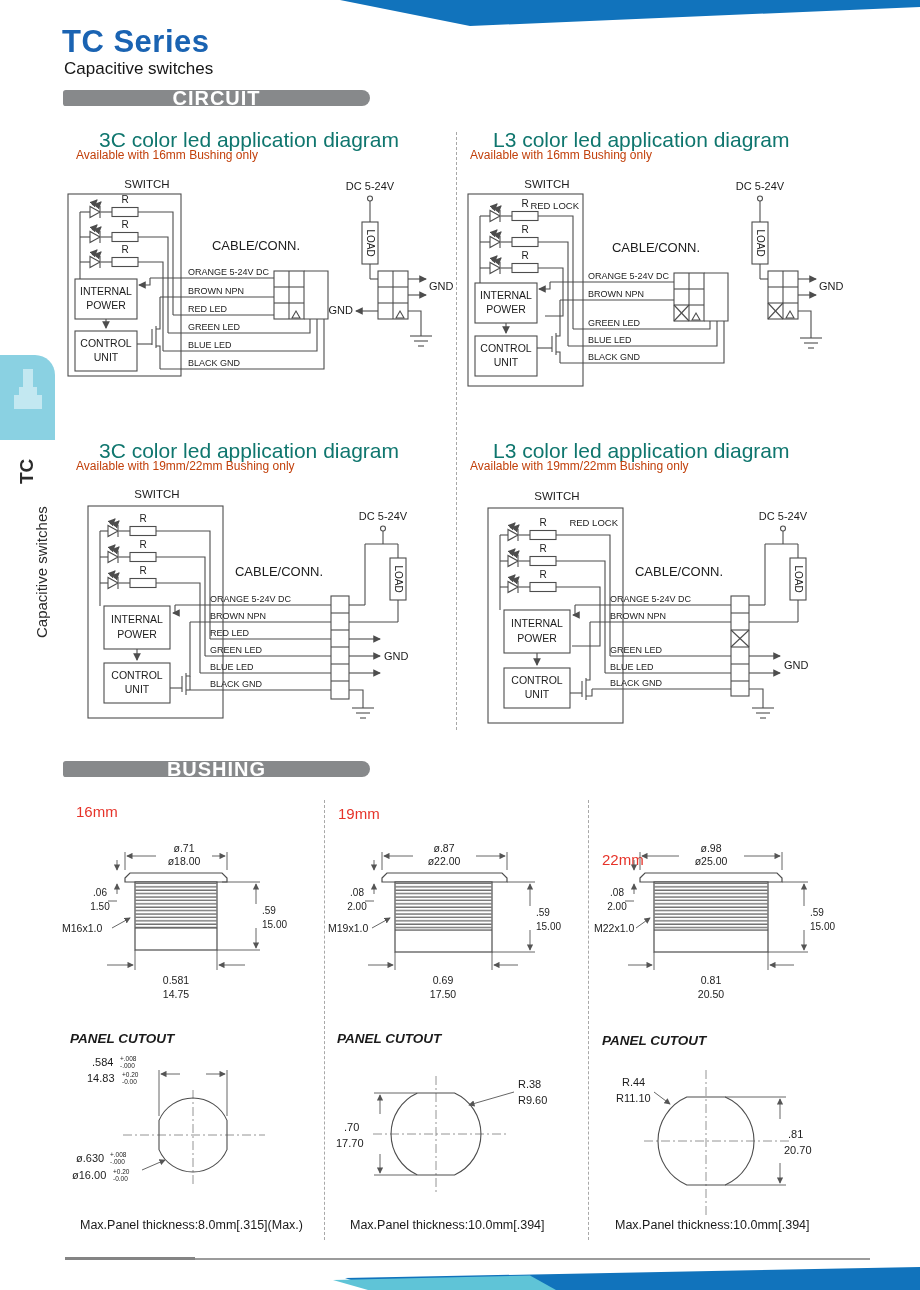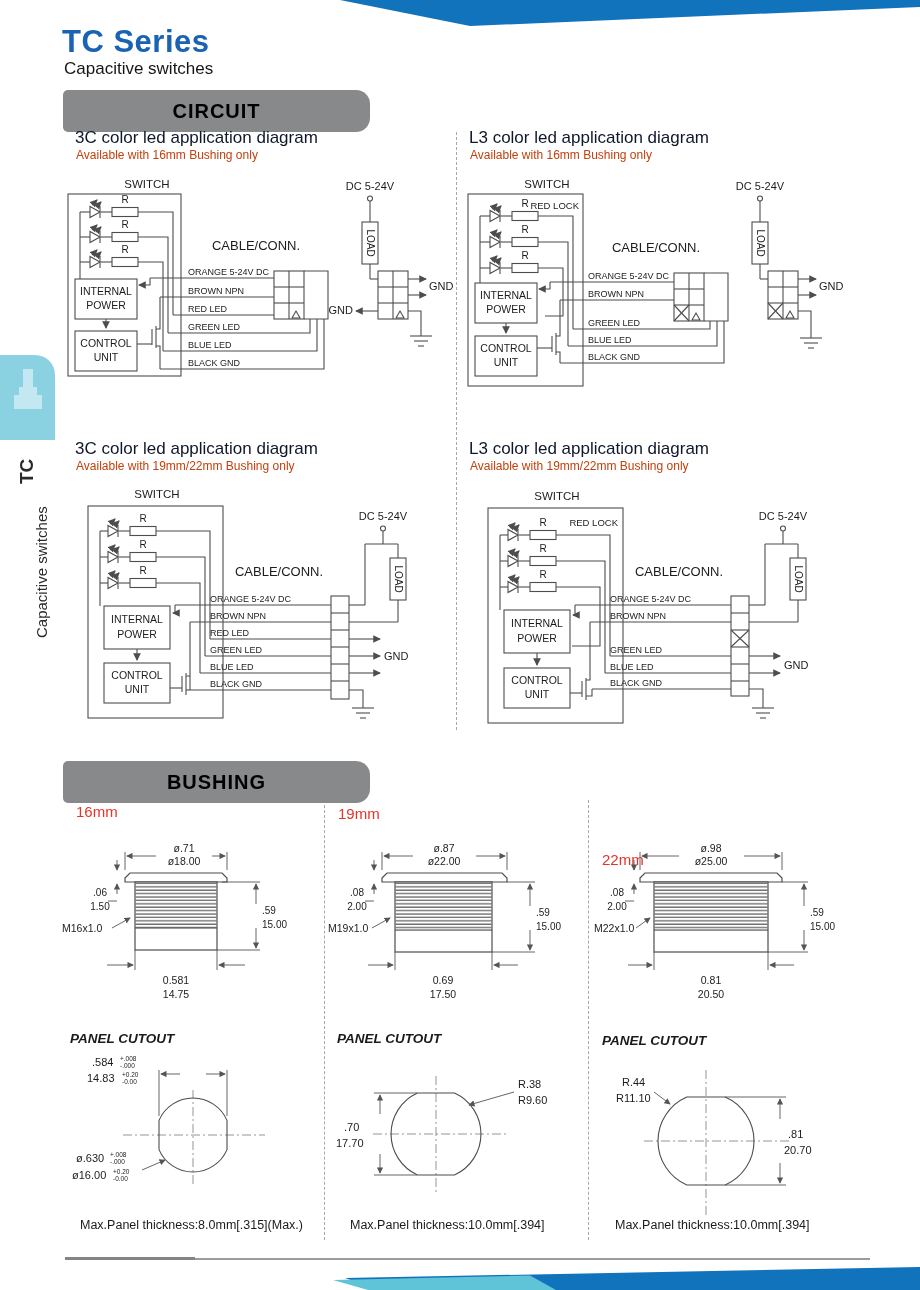--- a/index.html
+++ b/index.html
@@ -1,24 +1,24 @@
 <!DOCTYPE html>
 <html><head>
 <meta charset="utf-8">
 <style>
   html,body{margin:0;padding:0;background:#fff;}
   .page{position:relative;width:920px;height:1290px;background:#fff;overflow:hidden;
         font-family:"Liberation Sans",sans-serif;color:#1f1f1f;}
   .abs{position:absolute;}
   .hdr-title{left:62px;top:24px;font-size:31px;font-weight:bold;color:#1a63b2;letter-spacing:.5px;}
   .hdr-sub{left:64px;top:59px;font-size:17px;color:#161616;}
-  .banner{left:63px;width:307px;height:42px;background:#87898b;border-radius:5px 14px 14px 5px;
-          display:flex;align-items:center;justify-content:center;color:#000000;font-weight:bold;
+  .banner{left:63px;width:307px;height:16px;background:#87898b;border-radius:5px 14px 14px 5px;
+          display:flex;align-items:center;justify-content:center;color:#ffffff;font-weight:bold;
           font-size:20px;letter-spacing:1px;}
-  .red-title{font-size:17px;color:#0f172a;}
+  .red-title{font-size:21px;color:#0f766e;margin-left:24px;}
   .sub-note{font-size:12px;color:#c2410c;}
   .size-label{font-size:15px;color:#e63329;}
   .cutout-title{font-size:13.5px;font-weight:bold;font-style:italic;color:#1b1b1b;text-align:right;}
   .panel-note{font-size:12.5px;color:#1b1b1b;}
   .vdash{border-left:1px dashed #a8a8a8;width:0;}
   .sidebar-tab{left:0;top:355px;width:55px;height:85px;background:#8ad1e2;border-radius:0 20px 0 0;}
   .v-tc{left:16px;top:484px;transform:rotate(-90deg);transform-origin:0 0;
         font-weight:bold;font-size:19px;color:#2b2b2b;white-space:nowrap;}
   .v-cap{left:33px;top:638px;transform:rotate(-90deg);transform-origin:0 0;
         font-size:15px;color:#2b2b2b;white-space:nowrap;}

